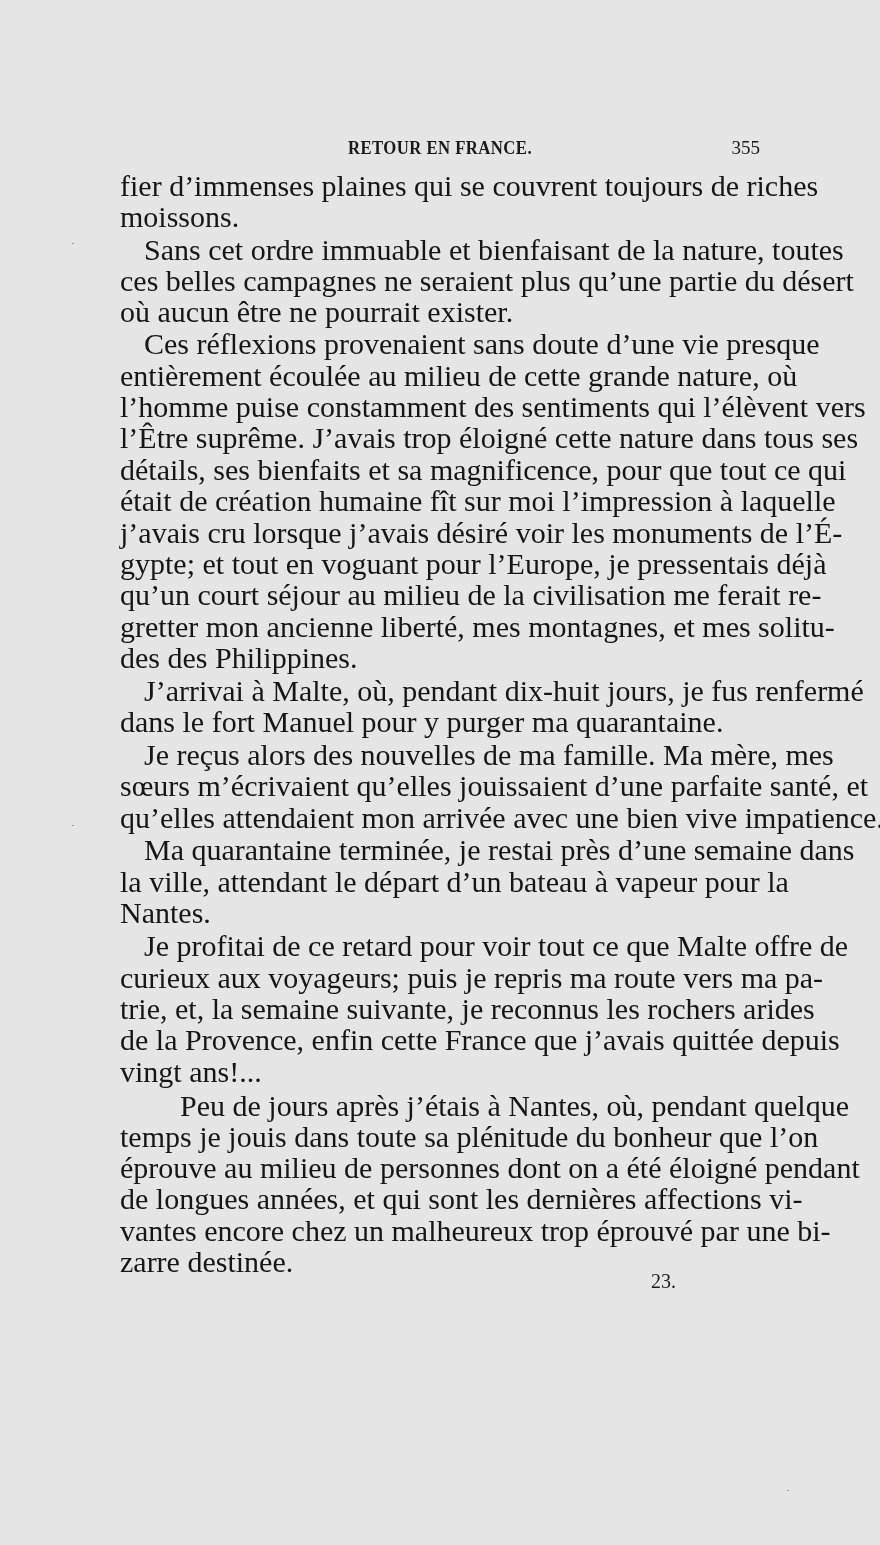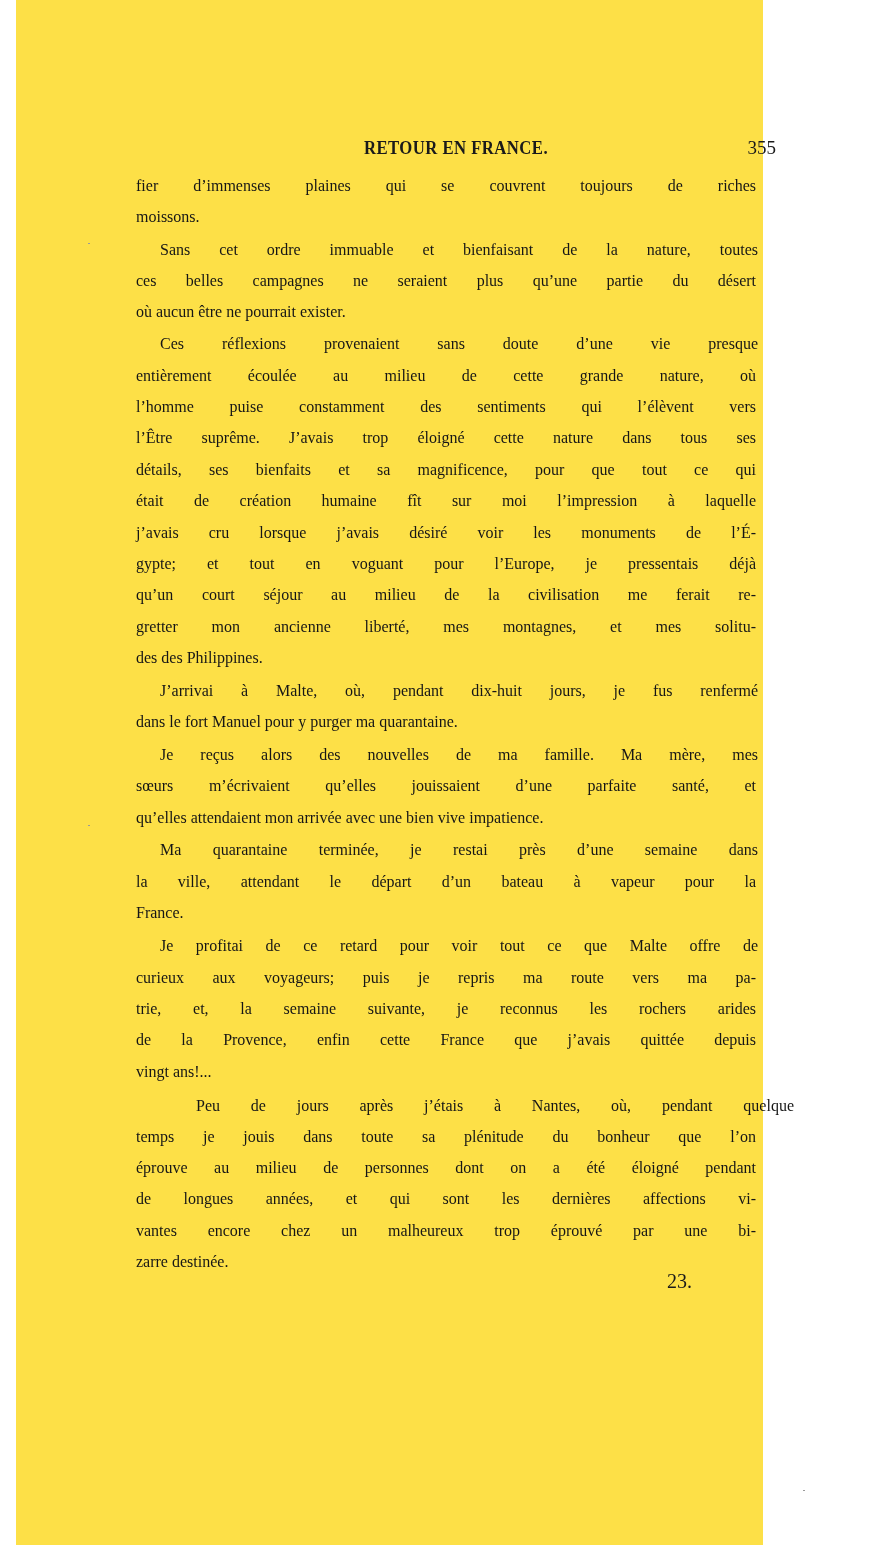--- a/index.html
+++ b/index.html
@@ -1,33 +1,33 @@
 <!DOCTYPE html>
 <html><head>
 <meta charset="utf-8">
 <style>
   html, body { margin: 0; padding: 0; background: #ffffff; }
   body { width: 880px; height: 1545px; position: relative; overflow: hidden; }
-  .page { position: absolute; left: 16px; top: 0; width: 747px; height: 1545px; background: #fde047; }
+  .page { position: absolute; left: 0; top: 0; width: 880px; height: 1545px; background: #e5e5e5; }
   .running-head {
     position: absolute; top: 137px; left: 120px; width: 640px; height: 26px;
     font-family: "Liberation Serif", "DejaVu Serif", serif; color: #1a1a1a;
   }
   .running-title {
     position: absolute; left: 0; right: 0; text-align: center; top: 0;
     font-size: 19px; font-weight: bold; letter-spacing: 0.5px; transform: scaleX(0.88);
   }
   .page-number {
     position: absolute; right: 0; top: 0; font-size: 19px;
   }
   .body-text { position: absolute; left: 120px; top: 170px; width: 640px; }
   .line {
     position: absolute; left: 0; width: 620px; height: 31px;
     font-family: "Liberation Serif", "DejaVu Serif", serif;
-    font-size: 16px; line-height: 31px; color: #161616;
+    font-size: 30px; line-height: 31px; color: #161616;
     white-space: nowrap; text-align: justify; text-align-last: justify;
     transform-origin: left center;
   }
   .line.indent { left: 24px; width: 598px; }
   .line.last { text-align-last: left; }
   .signature {
     position: absolute; left: 651px; top: 1270px;
     font-family: "Liberation Serif", "DejaVu Serif", serif;
     font-size: 20px; color: #1a1a1a;
   }
@@ -70,21 +70,21 @@
         <div class="line last" style="top: 536px;">dans le fort Manuel pour y purger ma quarantaine.</div>
       </div>
       <div>
         <div class="line indent" style="top: 569px;">Je reçus alors des nouvelles de ma famille. Ma mère, mes</div>
         <div class="line" style="top: 600px;">sœurs m’écrivaient qu’elles jouissaient d’une parfaite santé, et</div>
         <div class="line last" style="top: 632px;">qu’elles attendaient mon arrivée avec une bien vive impatience.</div>
       </div>
       <div>
         <div class="line indent" style="top: 664px;">Ma quarantaine terminée, je restai près d’une semaine dans</div>
         <div class="line" style="top: 696px;">la ville, attendant le départ d’un bateau à vapeur pour la</div>
-        <div class="line last" style="top: 727px;">France.</div>
+        <div class="line last" style="top: 727px;">Nantes.</div>
       </div>
       <div>
         <div class="line indent" style="top: 760px;">Je profitai de ce retard pour voir tout ce que Malte offre de</div>
         <div class="line" style="top: 792px;">curieux aux voyageurs; puis je repris ma route vers ma pa-</div>
         <div class="line" style="top: 823px;">trie, et, la semaine suivante, je reconnus les rochers arides</div>
         <div class="line" style="top: 854px;">de la Provence, enfin cette France que j’avais quittée depuis</div>
         <div class="line last" style="top: 886px;">vingt ans!...</div>
       </div>
       <div>
         <div class="line indent" style="top: 920px; margin-left: 36px;">Peu de jours après j’étais à Nantes, où, pendant quelque</div>

